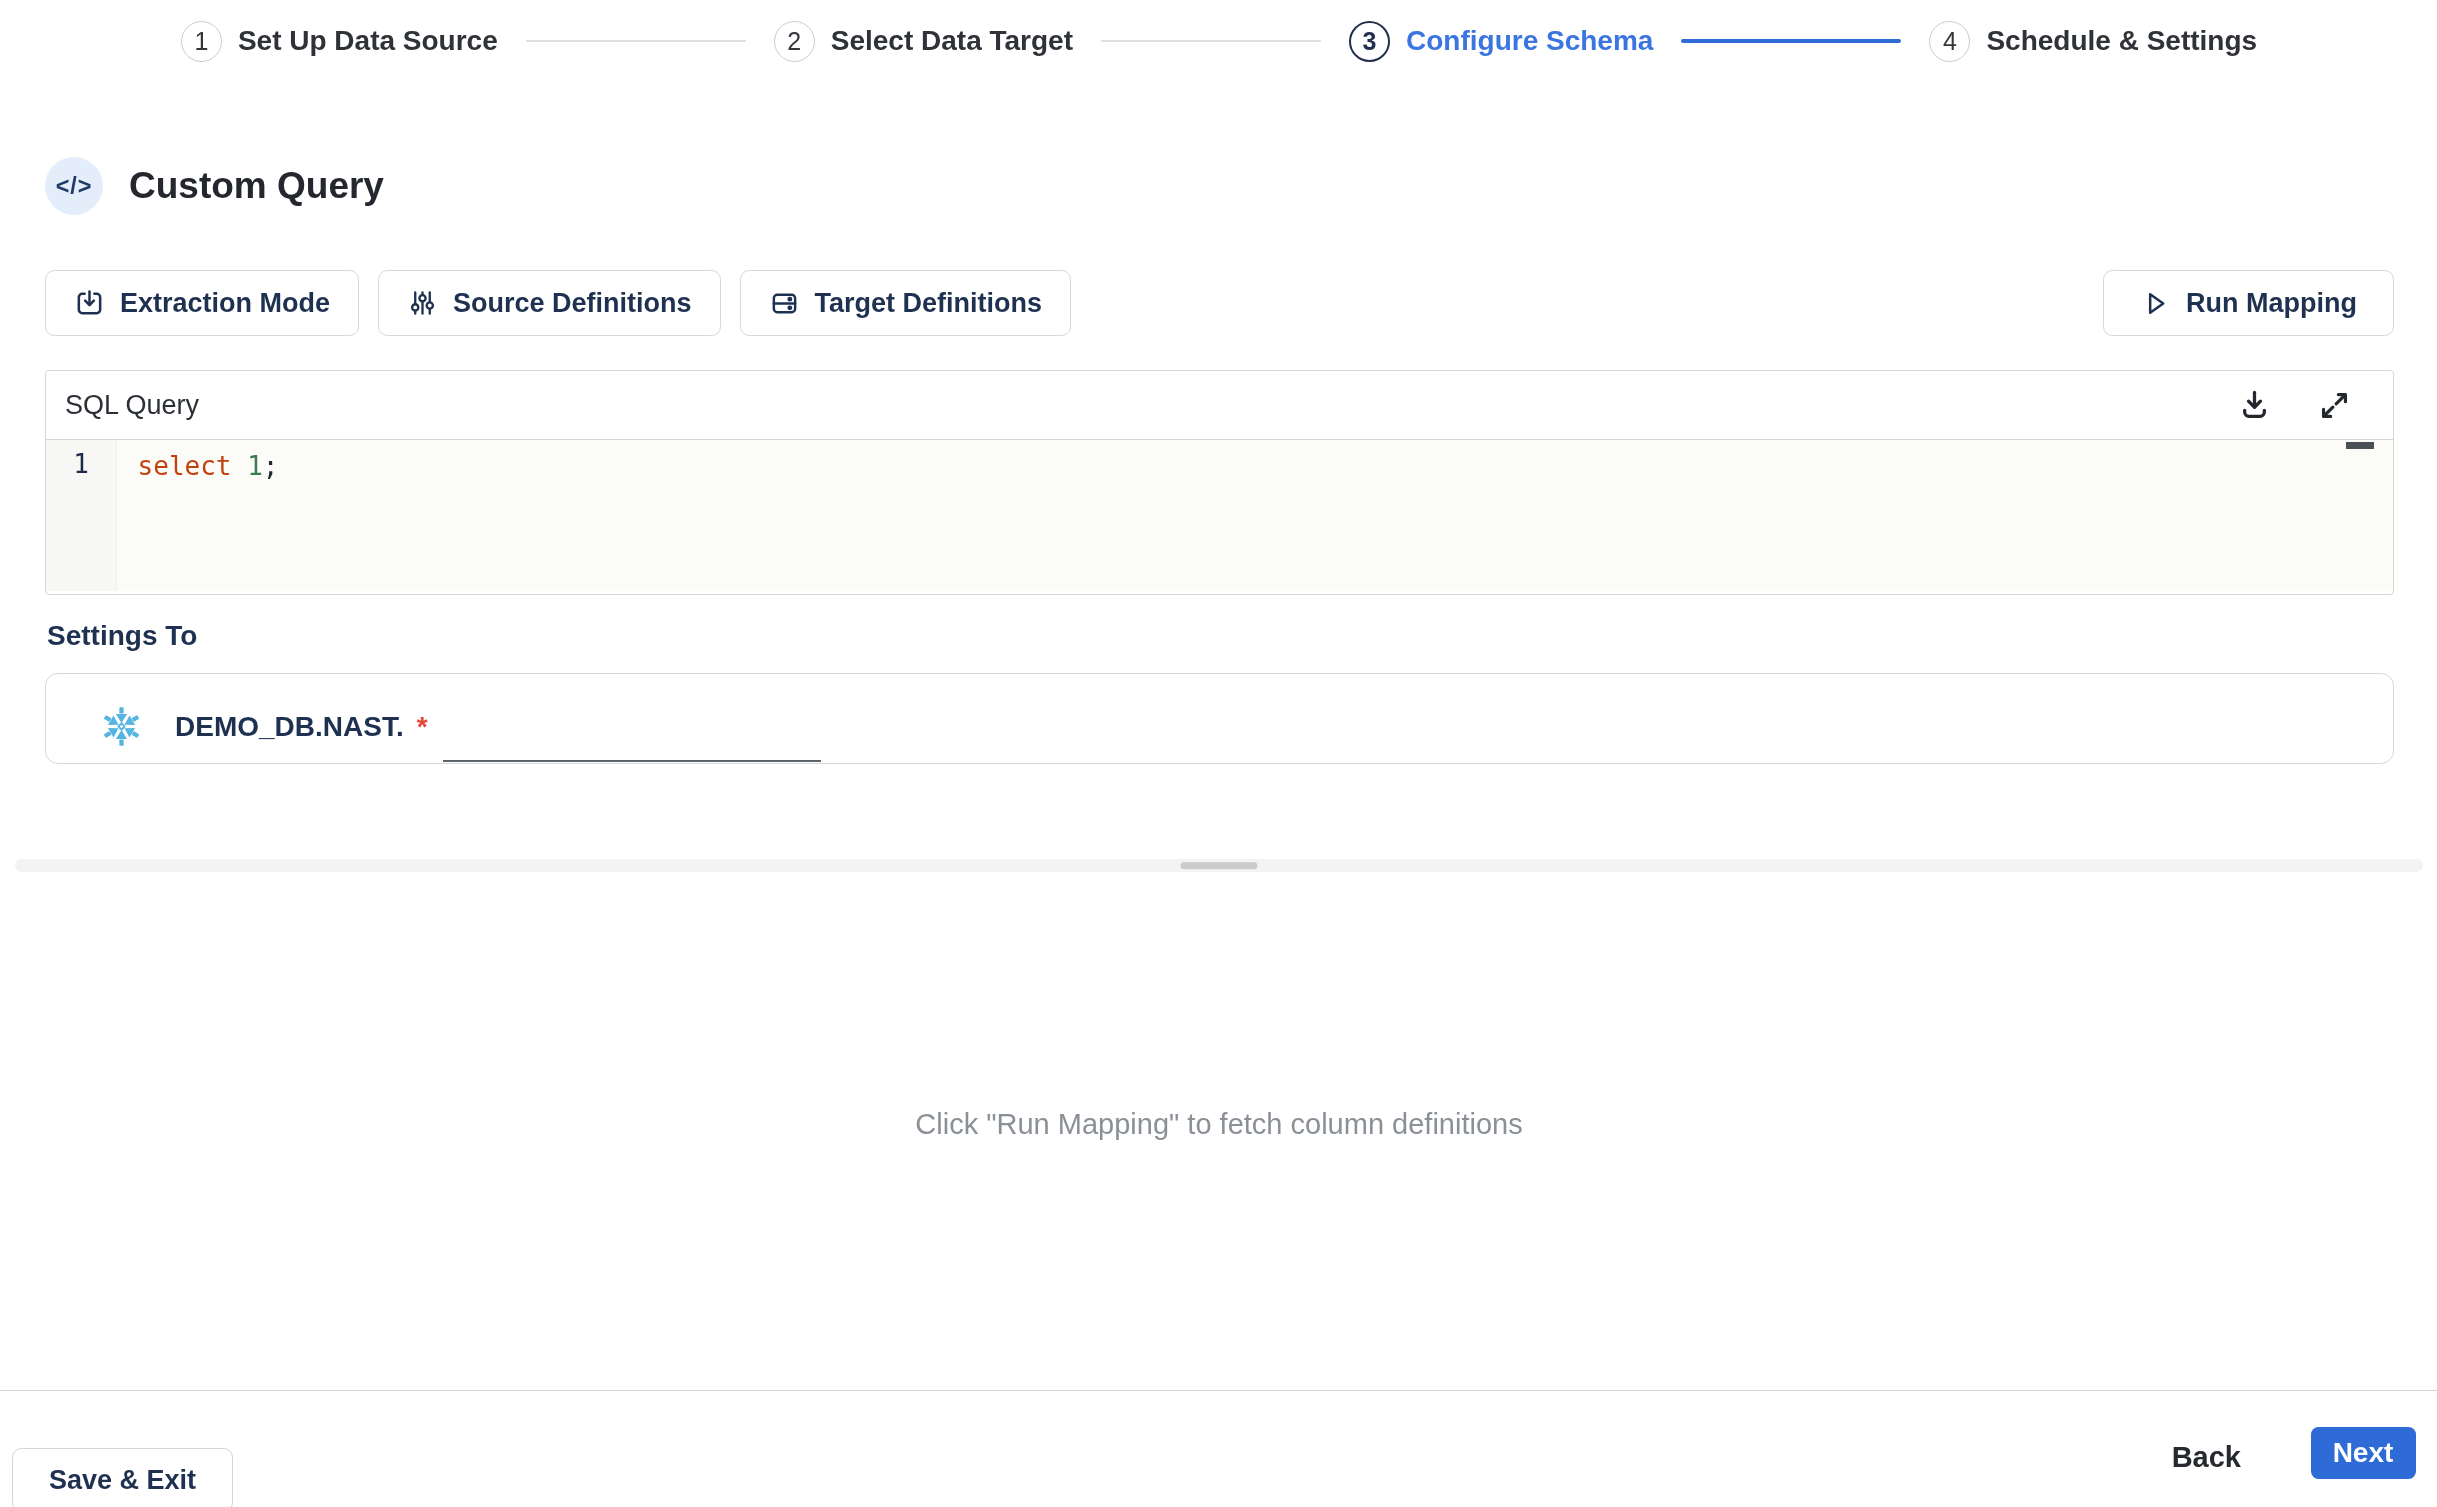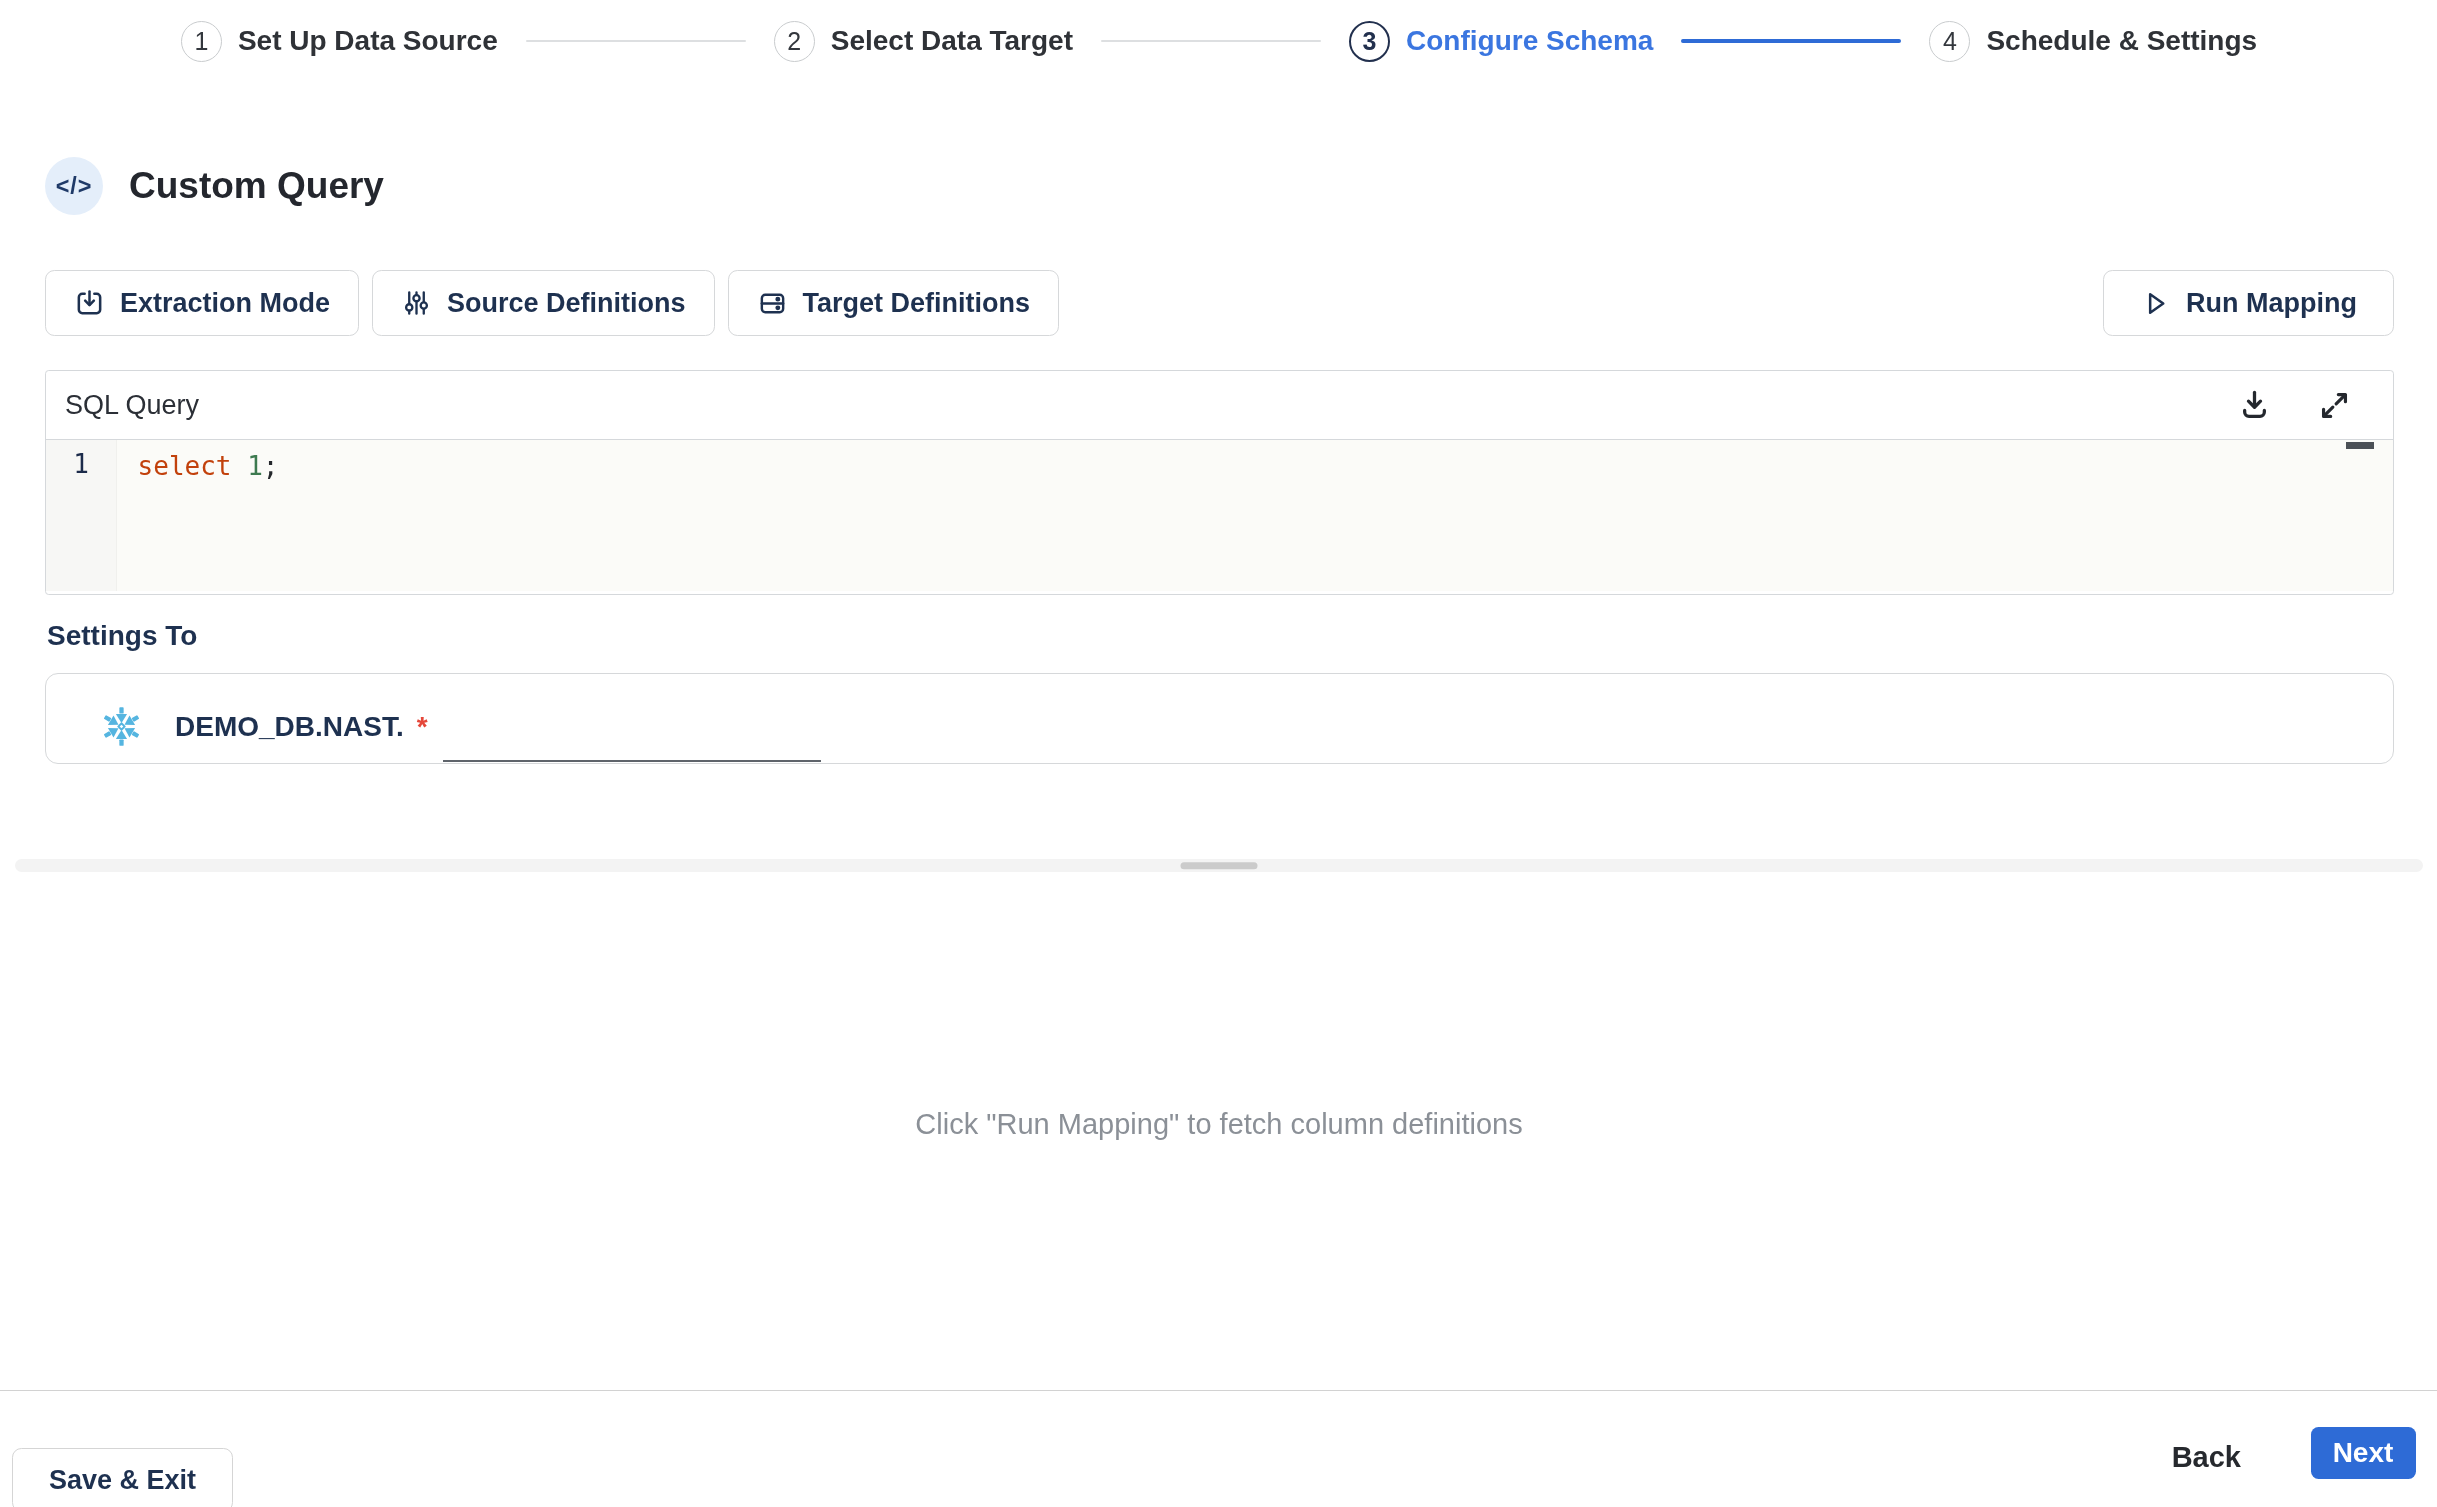--- a/index.html
+++ b/index.html
@@ -14,21 +14,21 @@
   .step-label{font-size:28px;font-weight:600;color:#2f3237;white-space:nowrap;}
   .step.active .step-circle{border:2.8px solid #22304e;color:#22304e;font-weight:600;}
   .step.active .step-label{color:#3b76e0;}
   .connector{width:220px;height:2.8px;background:#dddfe1;border-radius:1.9px;margin:0 28px;}
   .connector.active{background:#2e6bd6;height:3.7px;}
   
   .page-title-row{position:absolute;top:157px;left:45px;display:flex;align-items:center;gap:26px;}
   .title-icon{width:58px;height:58px;border-radius:50%;background:#e4eefa;color:#1f3a68;display:flex;align-items:center;justify-content:center;font-weight:700;font-size:23.4px;letter-spacing:0.9px;}
   .page-title{font-size:37px;font-weight:700;color:#24272e;}
   
-  .toolbar{position:absolute;top:270px;left:45px;right:44px;display:flex;gap:13px;align-items:center;}
+  .toolbar{position:absolute;top:270px;left:45px;right:44px;display:flex;gap:19px;align-items:center;}
   .btn{height:66px;background:#fff;border:1.9px solid #d6d8da;border-radius:9.4px;display:flex;align-items:center;gap:15px;padding:0 28px;font-size:27px;font-weight:700;color:#1e3150;box-sizing:border-box;cursor:pointer;font-family:inherit;}
   .btn svg{width:31px;height:31px;flex:0 0 auto;}
   .run-btn{margin-left:auto;padding:0 36px;}
   
   .sql-panel{position:absolute;left:45px;top:370px;width:2349px;height:225px;border:1.9px solid #d5d8db;border-radius:3.7px;background:#fff;box-sizing:border-box;}
   .sql-header{height:68px;display:flex;align-items:center;padding:0 41px 0 19px;}
   .sql-title{font-size:27px;color:#2b2f36;}
   .sql-actions{margin-left:auto;display:flex;gap:45px;align-items:center;}
   .icon-btn{width:35px;height:35px;color:#24282e;background:none;border:none;padding:0;cursor:pointer;}
   .icon-btn svg{width:100%;height:100%;}

